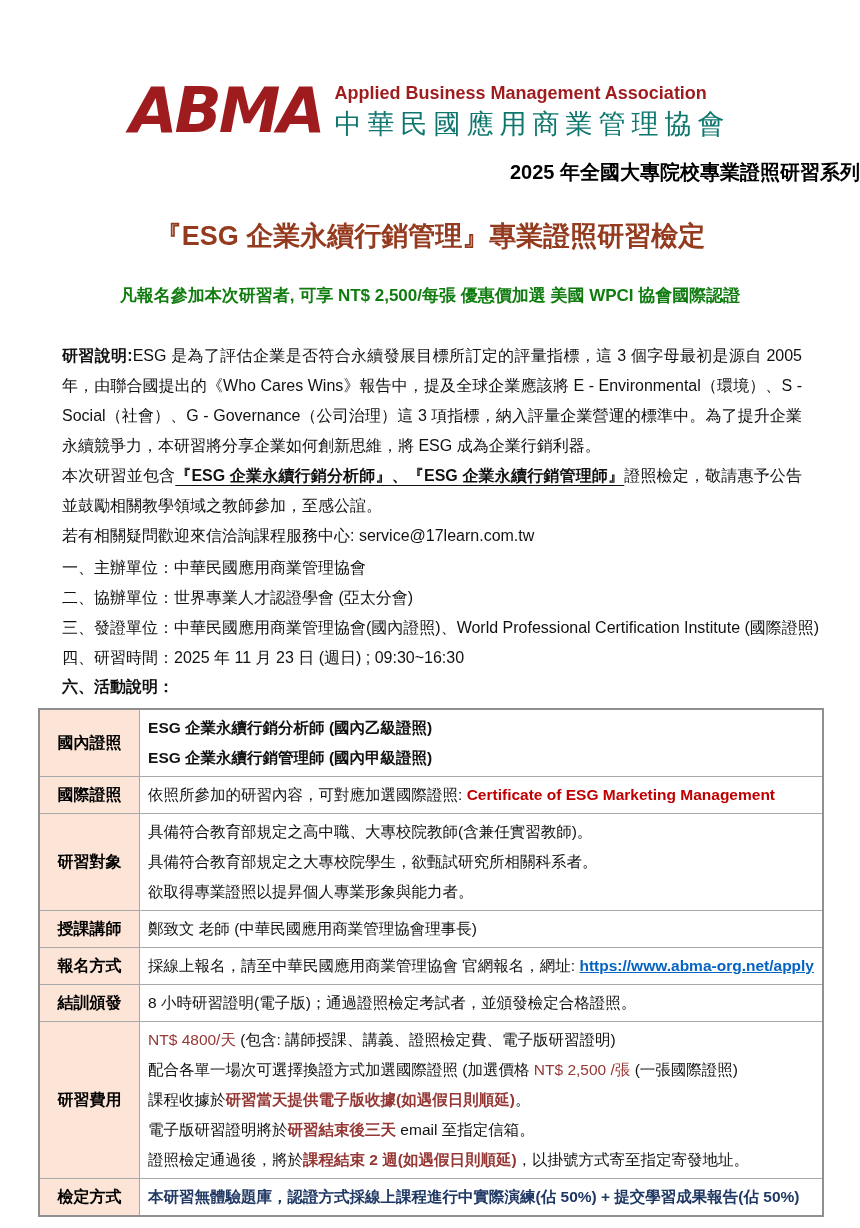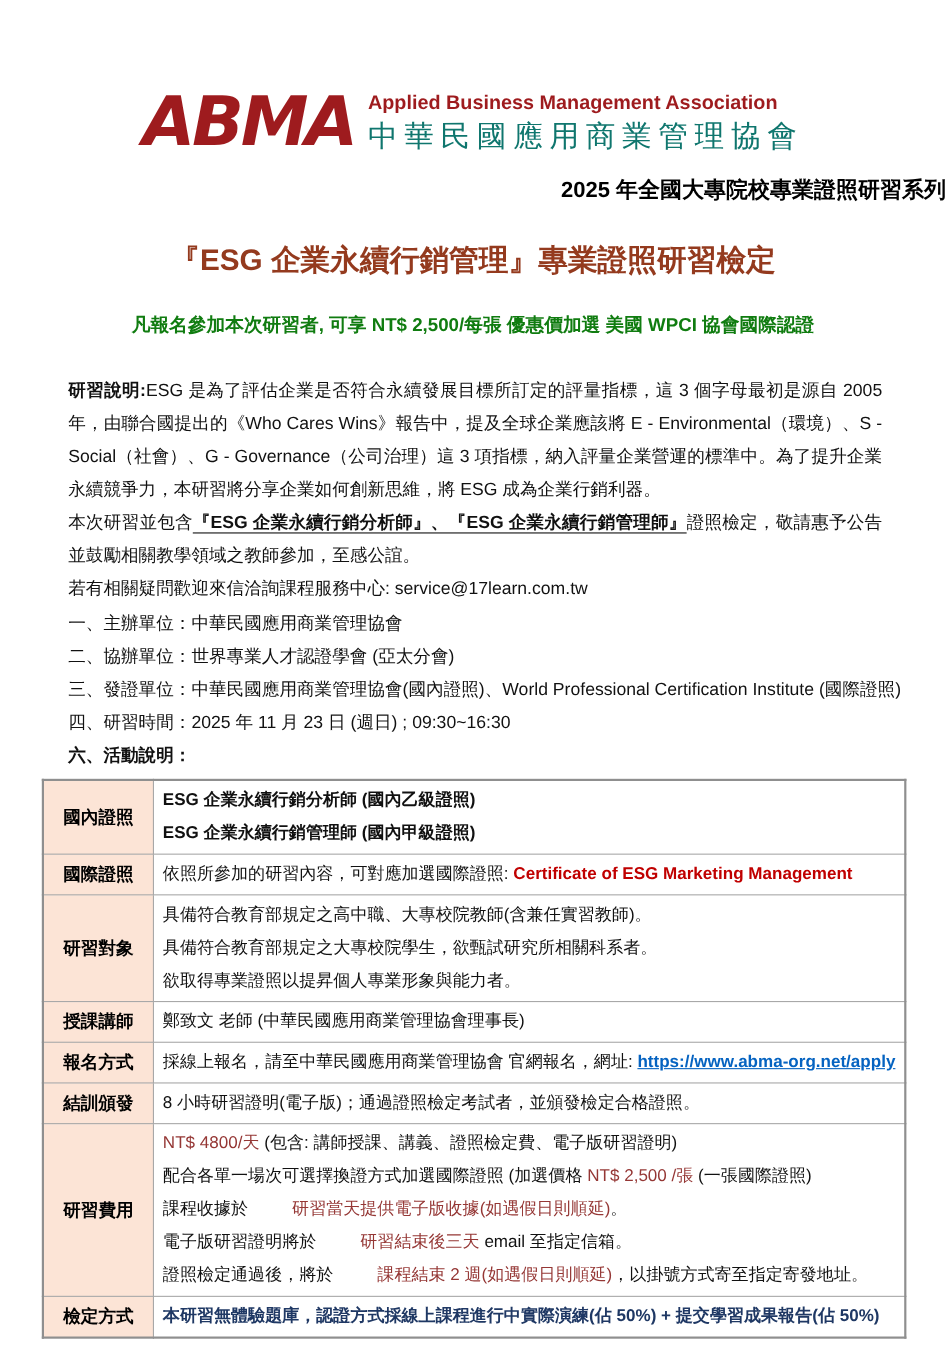--- a/index.html
+++ b/index.html
@@ -40,21 +40,21 @@
     border:2px solid #8f8f8f; font-size:15.5px;
   }
   table.info td { border:1px solid #a8a8a8; vertical-align:middle; }
   td.lbl {
     width:102px; background:var(--label-bg); font-weight:bold; font-size:16px;
     text-align:center; color:#000;
   }
   td.val { padding:3px 8px; line-height:30px; background:#fff; }
   .red-cert { color:var(--cert-red); font-weight:bold; }
   .fee-price { color:var(--fee-red); }
-  .fee-em { color:var(--fee-red); font-weight:normal;margin-left:40px; }
+  .fee-em { color:var(--fee-red); font-weight:bold; }
   .navy { color:var(--assessment-navy); font-weight:bold; white-space:nowrap; }
   .nowrap { white-space:nowrap; }
   a.apply-link { color:var(--link-blue); font-weight:bold; text-decoration:underline; }
 </style>
 </head>
 <body>
 
 <div class="page">
 
   <div class="logo-row">

